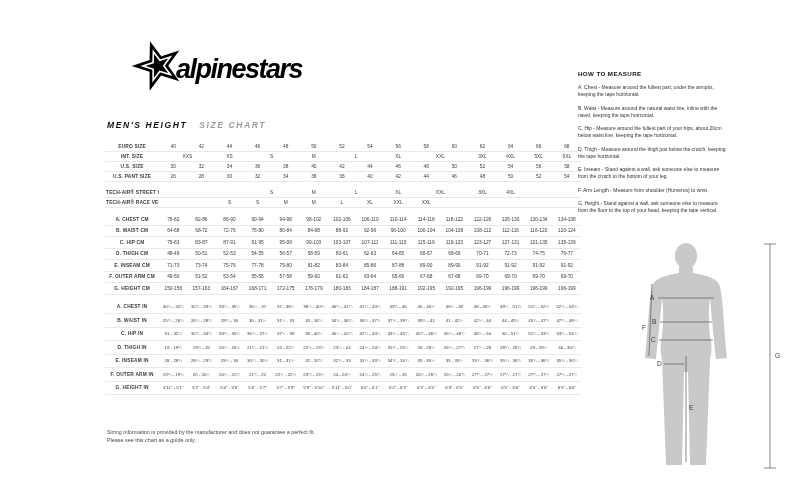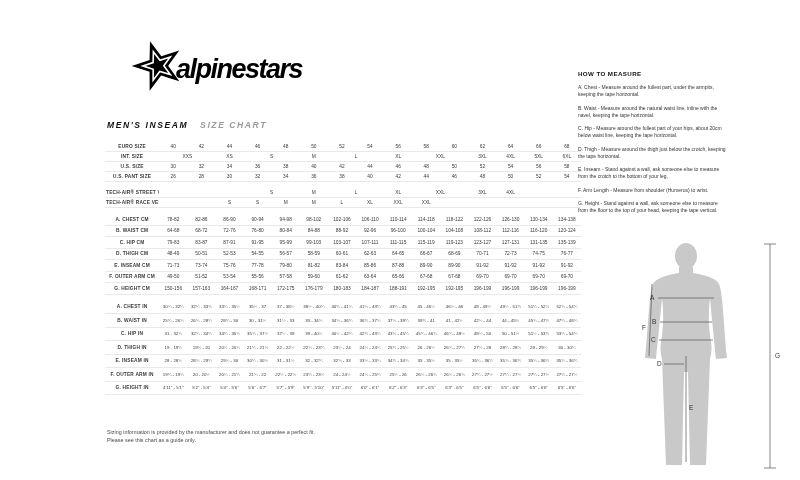--- a/index.html
+++ b/index.html
@@ -45,21 +45,21 @@
 
   <svg class="logo" viewBox="0 0 225 74">
     <g transform="translate(30,34) rotate(-18)">
       <path d="M0,-26 L6.2,-8.2 L25,-8.2 L9.8,2.8 L15.6,21 L0,10 L-15.6,21 L-9.8,2.8 L-25,-8.2 L-6.2,-8.2 Z" fill="#000"></path>
       <path d="M0,-15 L3.6,-4.8 L14.4,-4.8 L5.6,1.6 L9,12 L0,5.7 L-9,12 L-5.6,1.6 L-14.4,-4.8 L-3.6,-4.8 Z" fill="none" stroke="#ffffff" stroke-width="1.6"></path>
     </g>
     <text x="48" y="46" font-family="Liberation Sans, sans-serif" font-size="27" font-weight="bold" font-style="italic" letter-spacing="-1.5" fill="#000" stroke="#ffffff" stroke-width="0.8" paint-order="stroke">alpinestars</text>
   </svg>
 
   <div class="title">
-    <span>MEN'S INSEAM</span>
+    <span>MEN'S HEIGHT</span>
     <span>&nbsp;</span>
     <span class="sub">SIZE CHART</span>
   </div>
 
   <div class="tablewrap">
     <table class="sizes">
       <colgroup>
         <col class="c-label">
         <col class="c-data">
           <col class="c-data">

